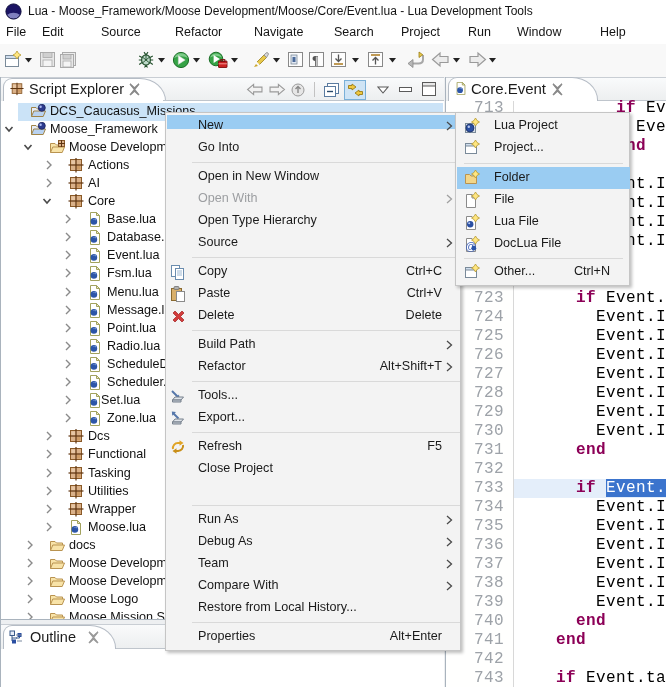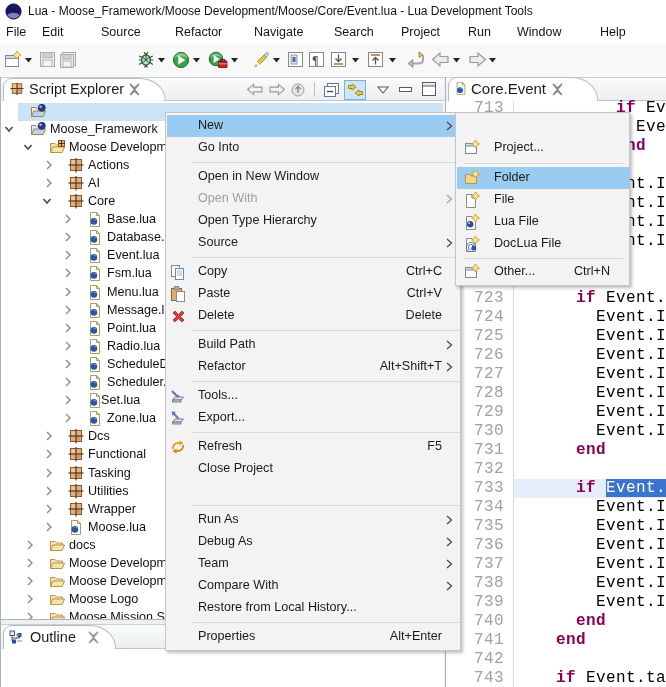--- a/index.html
+++ b/index.html
@@ -36,21 +36,21 @@
   #code { position:absolute; left:110px; top:-2px; font-family:"Liberation Mono",monospace;
           font-size:16px; letter-spacing:0.4px; line-height:19px; color:#000; white-space:pre; }
   .kw { color:#8c0057; font-weight:bold; }
   #curline { position:absolute; left:68px; top:378px; width:152px; height:19px; background:#e4eefa; }
   .sel { background:#3b74cd; color:#fff; }
   
   #cmenu { left:165px; top:112px; width:296px; height:539px; background:#f3f3f3;
            border:1px solid #c5c5c5; box-shadow:2px 2px 3px rgba(0,0,0,0.25); z-index:10; }
   #smenu { left:455px; top:112px; width:175px; height:174px; background:#f3f3f3;
            border:1px solid #c5c5c5; box-shadow:2px 2px 3px rgba(0,0,0,0.25); z-index:11; }
-  .mrow { position:absolute; left:1px; width:294px; height:22px; font-size:12.6px; color:#1a1a1a; }
+  .mrow { position:absolute; left:1px; width:294px; height:14px; font-size:12.6px; color:#1a1a1a; }
   .mrow.hl { background:#9accf2; }
   .mlbl { position:absolute; left:31px; top:3px; }
   .msc  { position:absolute; right:19px; top:3px; }
   .marr { position:absolute; right:8px; top:5px; width:8px; height:12px; }
   .msep { position:absolute; left:26px; width:268px; height:1px; background:#d9d9d9; }
   .mic  { position:absolute; left:3px; top:3px; width:16px; height:16px; }
   .srow { position:absolute; left:1px; width:173px; height:22px; font-size:12.6px; color:#1a1a1a; }
   .srow.hl { background:#9accf2; }
   .slbl { position:absolute; left:37px; top:3px; }
   .ssep { position:absolute; left:8px; width:159px; height:1px; background:#d9d9d9; }
@@ -337,20 +337,21 @@
   <svg class="abs" style="left:435px;top:104px" width="8" height="6">
       <path d="M4 0.5 L7.5 5.5 H0.5 Z" fill="#5a5a66"></path>
     </svg>
 
   <div class="abs" id="tree">
 <div class="abs" style="left:17px;top:1.5px;width:425px;height:18px;background:#cbe3f7"></div>
 <div class="trow" style="left:0;top:0.5px;width:443px">
         <svg class="tic" style="left:29px">
           <use href="#i-proj"></use>
         </svg>
+        <span class="lbl" style="left:49px">DCS_Caucasus_Missions</span>
       </div>
 <div class="trow" style="left:0;top:18.6px;width:443px">
         <svg class="arr" style="left:3px">
           <path d="M1.5 3 L5 7 L8.5 3" fill="none" stroke="#4a4a4a" stroke-width="1.6"></path>
         </svg>
         <svg class="tic" style="left:29px">
           <use href="#i-proj"></use>
         </svg>
         <span class="lbl" style="left:49px">Moose_Framework</span>
       </div>
@@ -818,20 +819,26 @@
         <span class="mlbl">Restore from Local History...</span>
       </div>
 <div class="msep" style="top:508.5px"></div>
 <div class="mrow" style="top:512.5px">
         <span class="mlbl">Properties</span>
         <span class="msc">Alt+Enter</span>
       </div>
 </div>
 
   <div class="abs" id="smenu">
+<div class="srow" style="top:2px">
+        <svg class="sic">
+          <use href="#i-sluaproj"></use>
+        </svg>
+        <span class="slbl">Lua Project</span>
+      </div>
 <div class="srow" style="top:24px">
         <svg class="sic">
           <use href="#i-win"></use>
         </svg>
         <span class="slbl">Project...</span>
       </div>
 <div class="ssep" style="top:49.5px"></div>
 <div class="srow hl" style="top:54px">
         <svg class="sic">
           <use href="#i-sfolder"></use>

